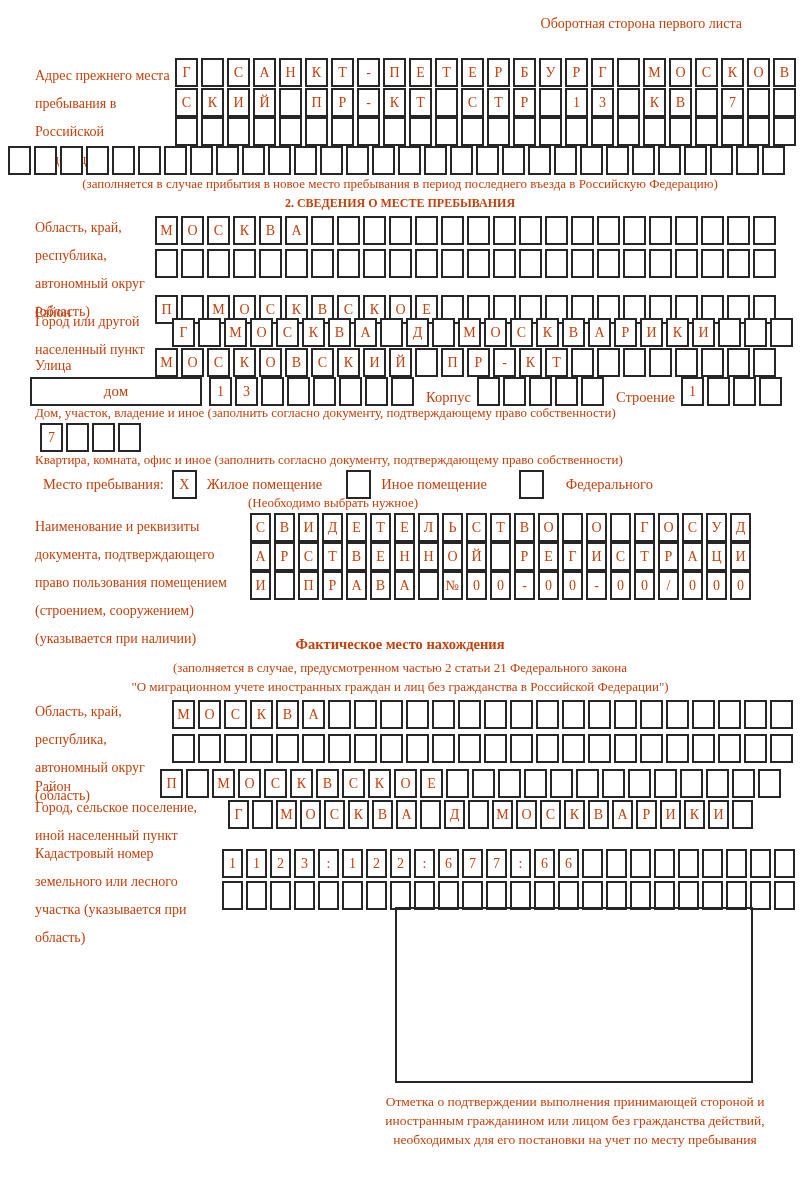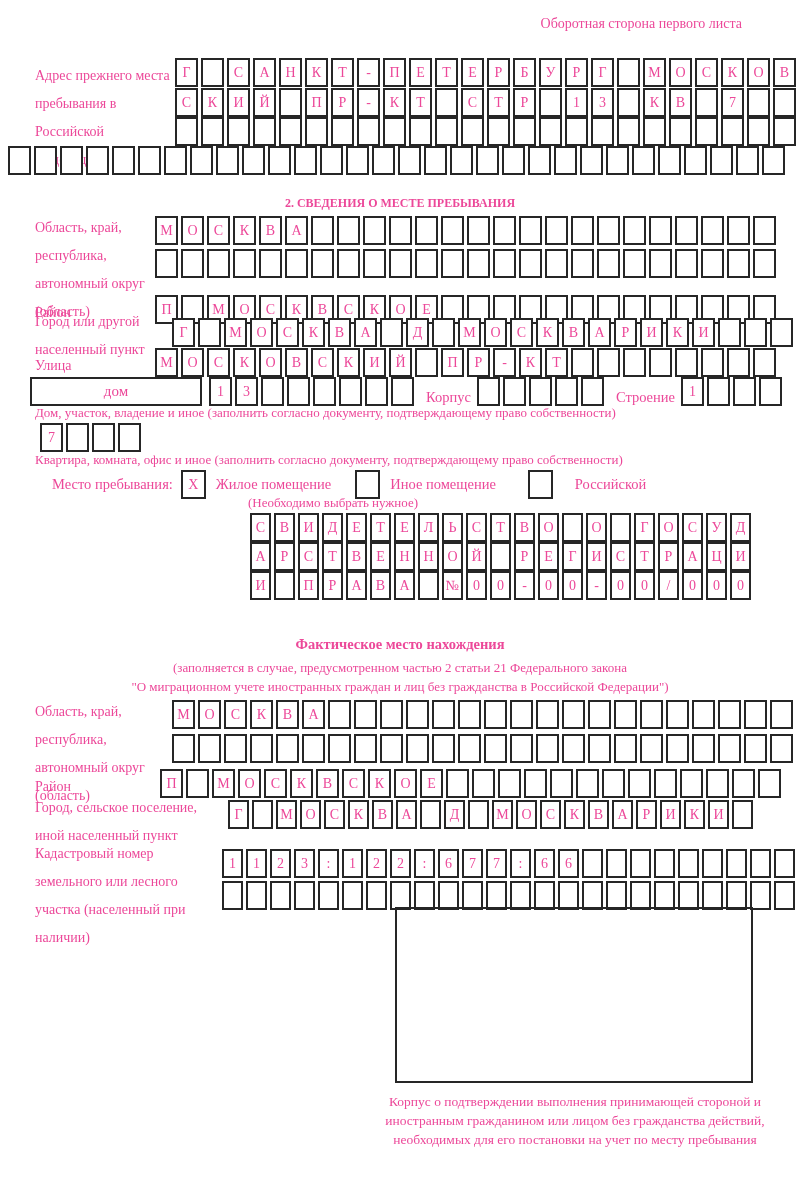--- a/index.html
+++ b/index.html
@@ -1,18 +1,18 @@
 <!DOCTYPE html>
 <html><head>
 <meta charset="utf-8">
 <style>
   html,body{margin:0;padding:0;background:#ffffff;}
   .page{
     position:relative;width:800px;height:1180px;background:#ffffff;
-    font-family:"Liberation Serif","DejaVu Serif",serif;color:#ec4899;overflow:hidden;
+    font-family:"Liberation Serif","DejaVu Serif",serif;color:#c2410c;overflow:hidden;
   }
   .corner{position:absolute;top:16px;right:58px;font-size:14px;}
   .lbl{position:absolute;font-size:14px;line-height:28px;}
   .note{position:absolute;font-size:13px;white-space:nowrap;}
   .center{left:0;width:800px;text-align:center;white-space:nowrap;}
   .title{position:absolute;font-weight:bold;font-size:12px;}
   .boxrow{position:absolute;display:flex;}
   .boxrow.rel{position:relative;}
   .cell{
     display:inline-flex;width:19px;height:25px;border:2px solid #262626;margin-right:3px;
@@ -148,20 +148,21 @@
       <span class="cell"></span>
       <span class="cell"></span>
       <span class="cell"></span>
       <span class="cell"></span>
       <span class="cell"></span>
       <span class="cell"></span>
       <span class="cell"></span>
       <span class="cell"></span>
       <span class="cell"></span>
     </div>
+  <div class="note center" style="top:176px">(заполняется в случае прибытия в новое место пребывания в период последнего въезда в Российскую Федерацию)</div>
 
   <div class="title center" style="top:196px">2. СВЕДЕНИЯ О МЕСТЕ ПРЕБЫВАНИЯ</div>
 
   <div class="lbl" style="left:35px;top:214px;width:115px">Область, край, республика, автономный округ (область)</div>
   <div class="boxrow" style="left:155px;top:216px">
       <span class="cell">М</span>
       <span class="cell">О</span>
       <span class="cell">С</span>
       <span class="cell">К</span>
       <span class="cell">В</span>
@@ -331,31 +332,32 @@
   <div class="flexrow" style="left:33px;top:423px">
     <div class="boxrow rel" style="margin-left:7px">
         <span class="cell">7</span>
         <span class="cell"></span>
         <span class="cell"></span>
         <span class="cell"></span>
       </div>
   </div>
   <div class="note" style="left:35px;top:452px">Квартира, комната, офис и иное (заполнить согласно документу, подтверждающему право собственности)</div>
 
-  <div class="flexrow" style="left:52px;top:470px">
+  <div class="flexrow" style="left:43px;top:470px">
     <span class="stay-lbl">Место пребывания:</span>
     <span class="chk" style="margin-left:8px">X</span>
     <span class="opt">Жилое помещение</span>
     <span class="chk" style="margin-left:24px"></span>
     <span class="opt">Иное помещение</span>
     <span class="chk" style="margin-left:32px"></span>
-    <span class="opt" style="margin-left:22px">Российской</span>
+    <span class="opt" style="margin-left:22px">Федерального</span>
   </div>
   <div class="note" style="left:248px;top:495px">(Необходимо выбрать нужное)</div>
 
+  <div class="lbl" style="left:35px;top:513px;width:205px">Наименование и реквизиты документа, подтверждающего право пользования помещением (строением, сооружением) (указывается при наличии)</div>
   <div class="boxrow tight" style="left:250px;top:513px">
       <span class="cell">С</span>
       <span class="cell">В</span>
       <span class="cell">И</span>
       <span class="cell">Д</span>
       <span class="cell">Е</span>
       <span class="cell">Т</span>
       <span class="cell">Е</span>
       <span class="cell">Л</span>
       <span class="cell">Ь</span>
@@ -524,21 +526,21 @@
       <span class="cell">К</span>
       <span class="cell">В</span>
       <span class="cell">А</span>
       <span class="cell">Р</span>
       <span class="cell">И</span>
       <span class="cell">К</span>
       <span class="cell">И</span>
       <span class="cell"></span>
     </div>
 
-  <div class="lbl" style="left:35px;top:840px;width:170px">Кадастровый номер земельного или лесного участка (населенный при наличии)</div>
+  <div class="lbl" style="left:35px;top:840px;width:170px">Кадастровый номер земельного или лесного участка (указывается при область)</div>
   <div class="boxrow tight" style="left:222px;top:849px">
       <span class="cell">1</span>
       <span class="cell">1</span>
       <span class="cell">2</span>
       <span class="cell">3</span>
       <span class="cell">:</span>
       <span class="cell">1</span>
       <span class="cell">2</span>
       <span class="cell">2</span>
       <span class="cell">:</span>
@@ -579,15 +581,15 @@
       <span class="cell"></span>
       <span class="cell"></span>
       <span class="cell"></span>
       <span class="cell"></span>
       <span class="cell"></span>
       <span class="cell"></span>
       <span class="cell"></span>
     </div>
 
   <div class="stampbox"></div>
-  <div class="stampcaption">Корпус о подтверждении выполнения принимающей стороной и иностранным гражданином или лицом без гражданства действий, необходимых для его постановки на учет по месту пребывания</div>
+  <div class="stampcaption">Отметка о подтверждении выполнения принимающей стороной и иностранным гражданином или лицом без гражданства действий, необходимых для его постановки на учет по месту пребывания</div>
 
 </div>
 
 </body></html>

